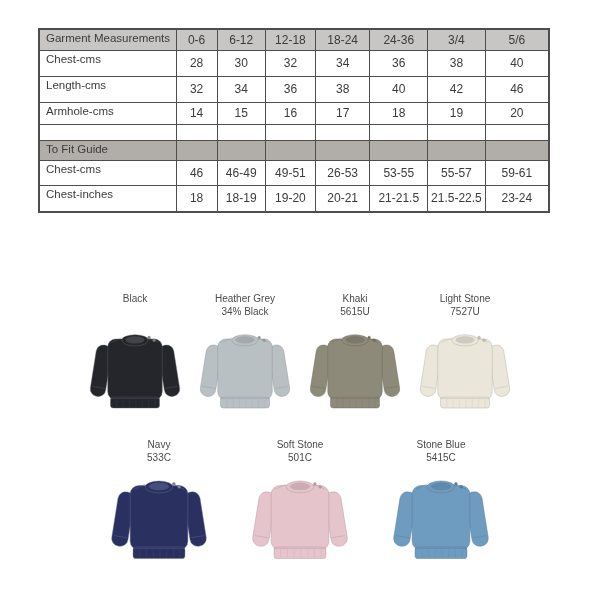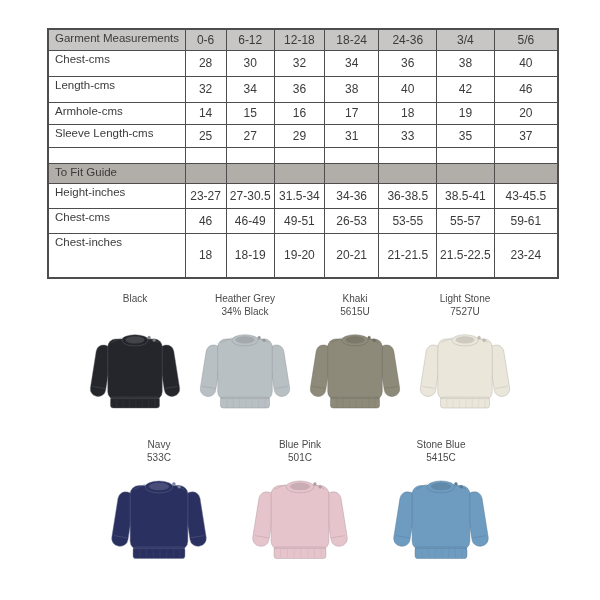--- a/index.html
+++ b/index.html
@@ -11,21 +11,21 @@
   html,body{margin:0;padding:0;background:#ffffff;}
   body{
     width:600px;height:600px;overflow:hidden;
     font-family:"Liberation Sans", sans-serif;
     color:var(--text);
   }
   .page{position:relative;width:600px;height:600px;background:#fff;}
 
   
   table.size-chart{
-    position:absolute;left:47px;top:28px;width:512px;
+    position:absolute;left:38px;top:28px;width:512px;
     border-collapse:collapse;table-layout:fixed;
     border:2px solid var(--border);
   }
   table.size-chart th, table.size-chart td{
     border:1.5px solid var(--border);
     font-weight:400;
     overflow:hidden;white-space:nowrap;
   }
   .label{
     text-align:left;vertical-align:top;
@@ -111,71 +111,51 @@
         <tr style="height: 22px; margin-top: 47px;">
           <td class="label">Armhole-cms</td>
           <td class="val">14</td>
           <td class="val">15</td>
           <td class="val">16</td>
           <td class="val">17</td>
           <td class="val">18</td>
           <td class="val">19</td>
           <td class="val">20</td>
         </tr>
-        <tr style="height: 23px;">
-          <td class="label">Sleeve Length-cms</td>
-          <td class="val">25</td>
-          <td class="val">27</td>
-          <td class="val">29</td>
-          <td class="val">31</td>
-          <td class="val">33</td>
-          <td class="val">35</td>
-          <td class="val">37</td>
-        </tr>
         <tr class="spacer" style="height: 16px;">
           <td class="label"></td>
           <td class="val"></td>
           <td class="val"></td>
           <td class="val"></td>
           <td class="val"></td>
           <td class="val"></td>
           <td class="val"></td>
           <td class="val"></td>
         </tr>
         <tr class="section" style="height: 20px;">
           <td class="label">To Fit Guide</td>
           <td class="val"></td>
           <td class="val"></td>
           <td class="val"></td>
           <td class="val"></td>
           <td class="val"></td>
           <td class="val"></td>
           <td class="val"></td>
-        </tr>
-        <tr style="height: 25px;">
-          <td class="label">Height-inches</td>
-          <td class="val">23-27</td>
-          <td class="val">27-30.5</td>
-          <td class="val">31.5-34</td>
-          <td class="val">34-36</td>
-          <td class="val">36-38.5</td>
-          <td class="val">38.5-41</td>
-          <td class="val">43-45.5</td>
         </tr>
         <tr style="height: 25px;">
           <td class="label">Chest-cms</td>
           <td class="val">46</td>
           <td class="val">46-49</td>
           <td class="val">49-51</td>
           <td class="val">26-53</td>
           <td class="val">53-55</td>
           <td class="val">55-57</td>
           <td class="val">59-61</td>
         </tr>
-        <tr style="height: 45px;">
+        <tr style="height: 27px;">
           <td class="label">Chest-inches</td>
           <td class="val">18</td>
           <td class="val">18-19</td>
           <td class="val">19-20</td>
           <td class="val">20-21</td>
           <td class="val">21-21.5</td>
           <td class="val">21.5-22.5</td>
           <td class="val">23-24</td>
         </tr>
       </tbody>
@@ -293,21 +273,21 @@
       <line class="seam" x1="28" y1="79.5" x2="82" y2="79.5" style="stroke: rgb(106, 111, 144);"></line>
       <path class="rib" d="M35 80 v9 M42 80 v9 M49 80 v9 M56 80 v9 M63 80 v9 M70 80 v9 M77 80 v9" style="stroke: rgb(106, 111, 144);"></path>
       <path class="seam" d="M41 12.5 L29 18 M69 12.5 L81 18" style="stroke: rgb(106, 111, 144);"></path>
       <ellipse class="collar" cx="55" cy="15.5" rx="14.5" ry="6.2" style="fill: rgb(42, 49, 97); stroke: rgb(106, 111, 144);"></ellipse>
       <ellipse class="collar-inner" cx="55" cy="15" rx="10.5" ry="4" style="fill: rgb(72, 78, 119);"></ellipse>
       <circle class="btn" cx="70.5" cy="12.5" r="1.5" style="fill: rgb(138, 142, 168); stroke: rgb(106, 111, 144);"></circle>
       <circle class="btn" cx="76" cy="15.5" r="1.5" style="fill: rgb(138, 142, 168); stroke: rgb(106, 111, 144);"></circle>
     </svg>
   </div>
       <div class="swatch">
-    <div class="name">Blue Pink</div>
+    <div class="name">Soft Stone</div>
     <div class="code">501C</div>
     <svg viewBox="0 0 110 104" aria-hidden="true" width="106" height="100">
       <g transform="rotate(9 23 24)">
         <rect class="part-body" x="13" y="21" width="17" height="57" rx="8" style="fill: rgb(230, 196, 204); stroke: rgb(170, 145, 151);"></rect>
         <line class="seam" x1="15" y1="68" x2="29" y2="68" style="stroke: rgb(170, 145, 151);"></line>
       </g>
       <g transform="rotate(-9 87 24)">
         <rect class="part-body" x="80" y="21" width="17" height="57" rx="8" style="fill: rgb(230, 196, 204); stroke: rgb(170, 145, 151);"></rect>
         <line class="seam" x1="81" y1="68" x2="95" y2="68" style="stroke: rgb(170, 145, 151);"></line>
       </g>

